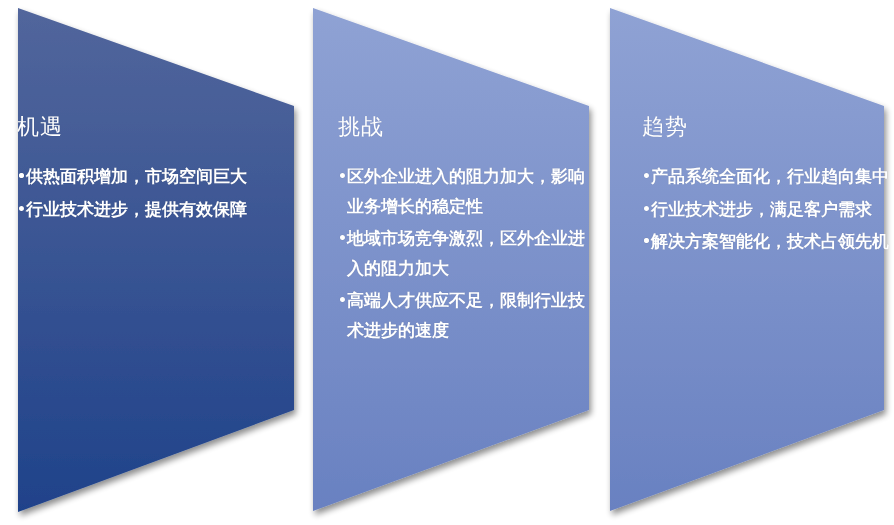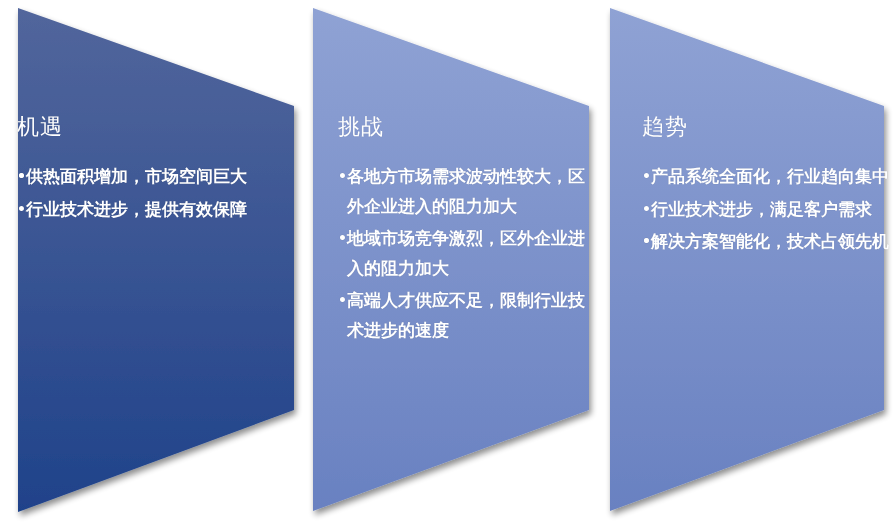--- a/index.html
+++ b/index.html
@@ -96,21 +96,21 @@
   <ul class="bullet-list">
     <li class="bullet-item"><span class="bullet-dot">•</span></li>
     <li class="bullet-item"><span class="bullet-dot">•</span><span>供热面积增加，市场空间巨大</span></li>
     <li class="bullet-item"><span class="bullet-dot">•</span><span>行业技术进步，提供有效保障</span></li>
   </ul>
 </div>
 
 <div id="p2-text" class="panel-text">
   <div class="panel-title">挑战</div>
   <ul class="bullet-list">
-    <li class="bullet-item"><span class="bullet-dot">•</span><span>各地方市场需求波动性较大，区外企业进入的阻力加大</span></li>
+    <li class="bullet-item"><span class="bullet-dot">•</span><span>区外企业进入的阻力加大，影响业务增长的稳定性</span></li>
     <li class="bullet-item"><span class="bullet-dot">•</span><span>地域市场竞争激烈，区外企业进入的阻力加大</span></li>
     <li class="bullet-item"><span class="bullet-dot">•</span><span>高端人才供应不足，限制行业技术进步的速度</span></li>
   </ul>
 </div>
 
 <div id="p3-text" class="panel-text">
   <div class="panel-title">趋势</div>
   <ul class="bullet-list">
     <li class="bullet-item"><span class="bullet-dot">•</span><span>产品系统全面化，行业趋向集中</span></li>
     <li class="bullet-item"><span class="bullet-dot">•</span><span>行业技术进步，满足客户需求</span></li>

